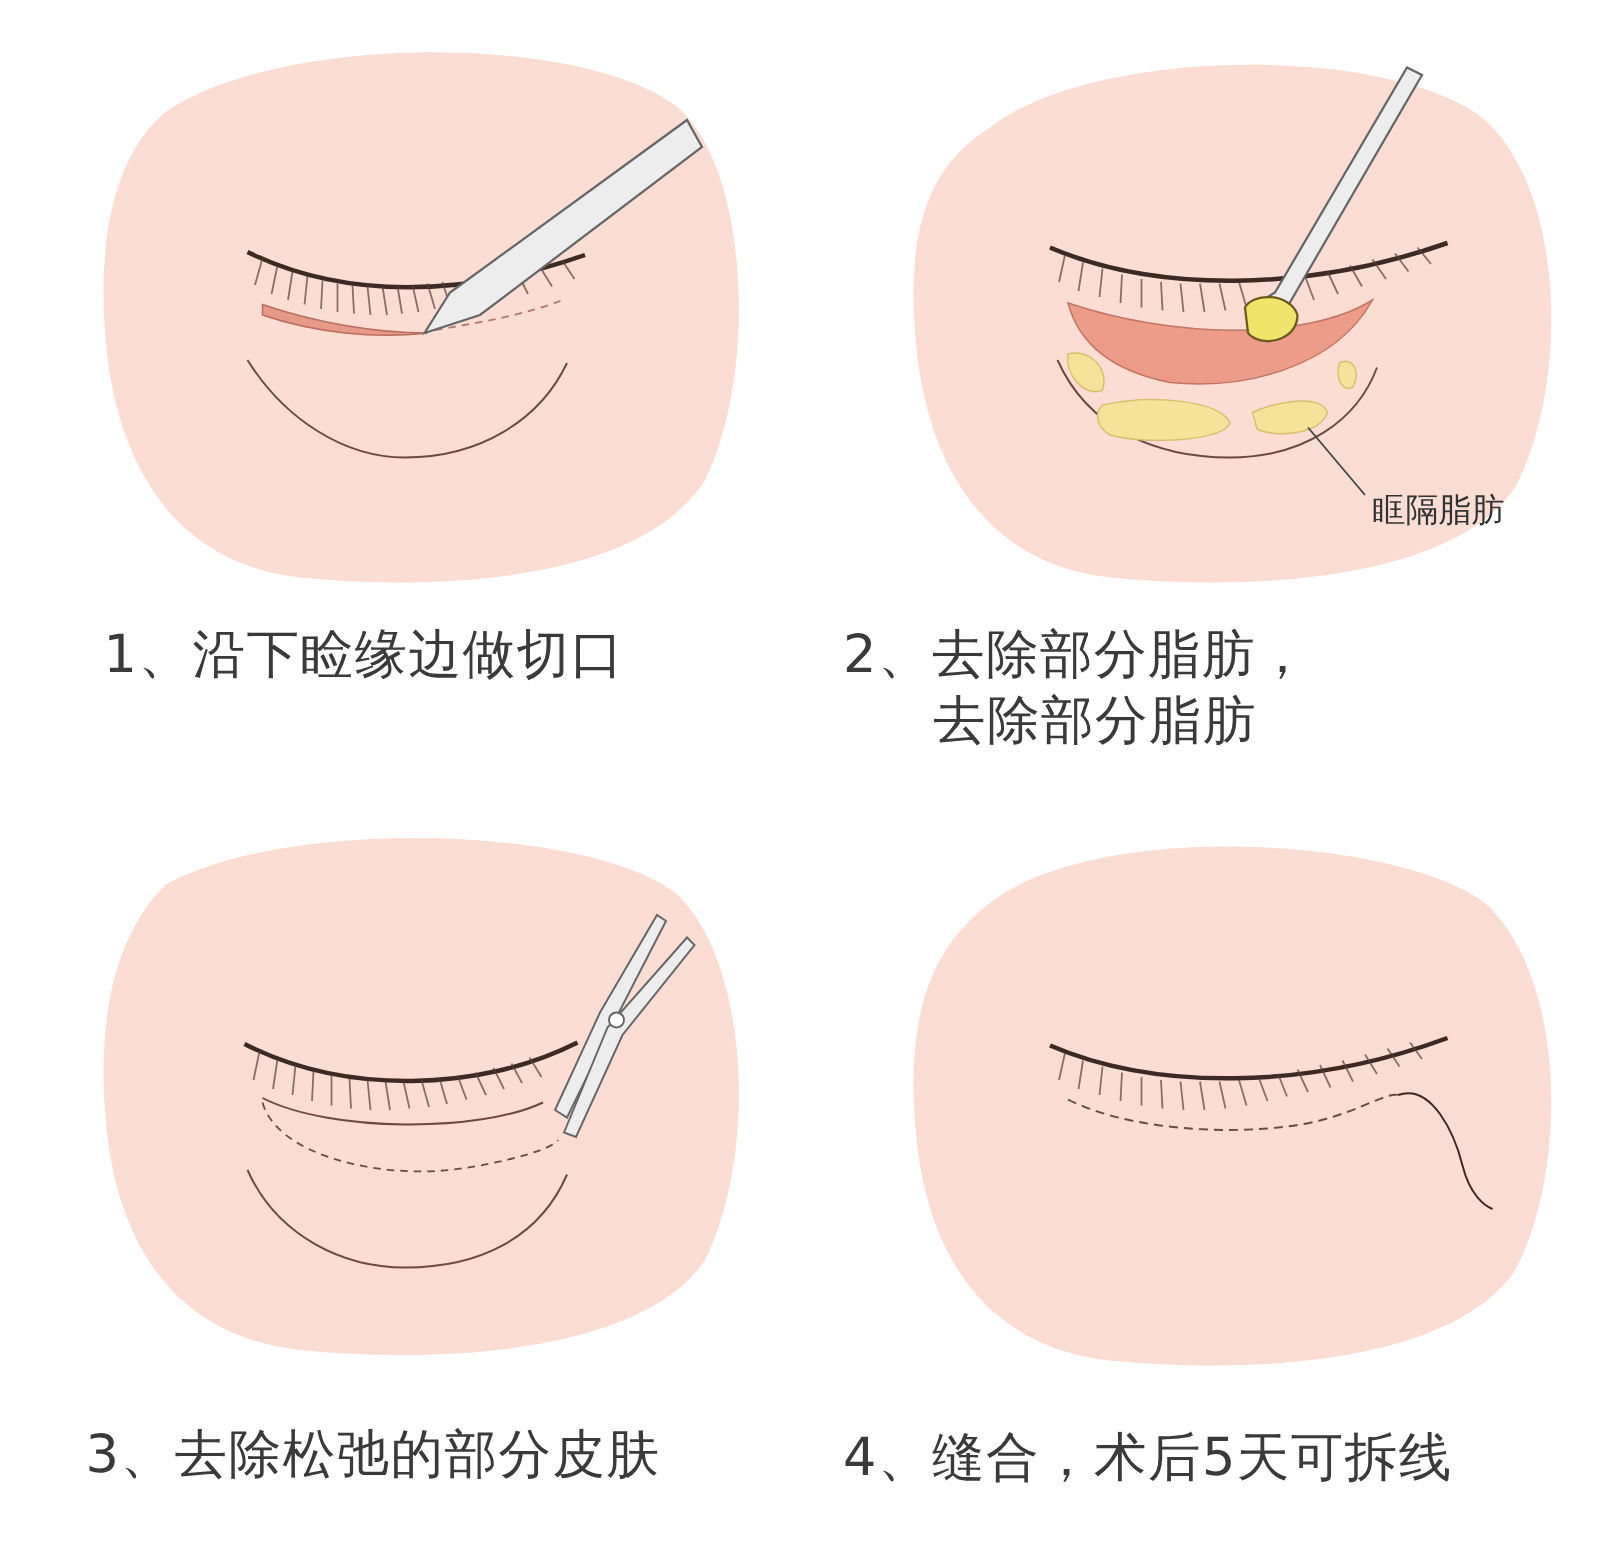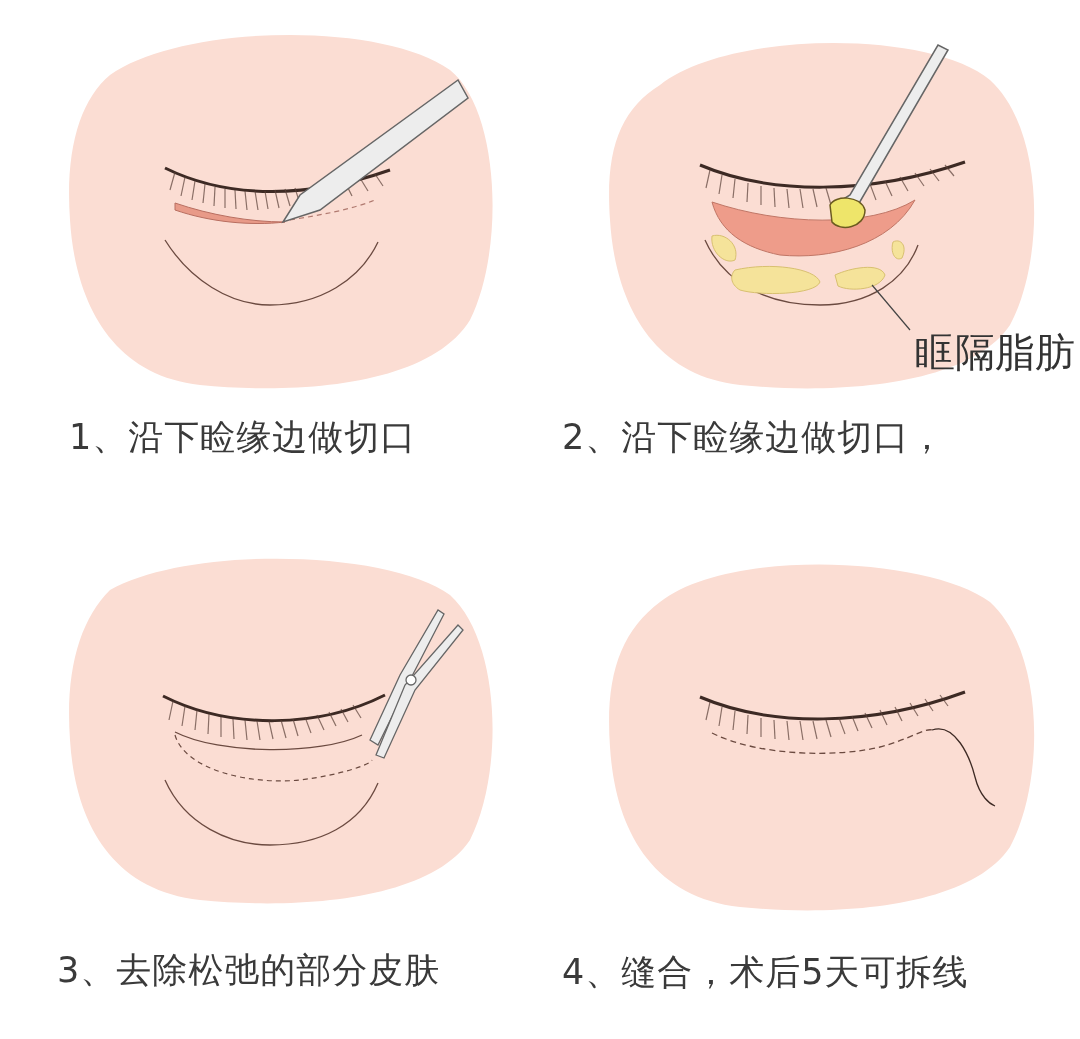--- a/index.html
+++ b/index.html
@@ -3,21 +3,21 @@
   <meta charset="utf-8">
   <style>
     html, body { margin: 0; padding: 0; background: #ffffff; }
     body { width: 1080px; height: 1039px; position: relative; overflow: hidden;
            font-family: "DejaVu Sans", "Liberation Sans", sans-serif; color: #333333; }
     .panel { position: absolute; }
     svg.art { position: absolute; left: 0; top: 0; overflow: visible; }
     .caption { position: absolute; font-size: 35px; line-height: 44px; color: #3a3a3a;
                white-space: nowrap; letter-spacing: 1px; }
     .caption .line { display: block; }
-    .label-fat { position: absolute; font-size: 40px; color: #333; white-space: nowrap; }
+    .label-fat { position: absolute; font-size: 22px; color: #333; white-space: nowrap; }
   </style>
 </head>
 <body>
 
 <div class="panel" style="left:0;top:0;width:540px;height:520px;">
   <svg class="art" width="540" height="400">
     <path d="M110,75 C180,25 380,20 450,70 C500,110 505,250 470,320 C430,385 300,395 200,385 C110,375 75,300 70,220 C65,150 80,100 110,75 Z" fill="#FBDDD3"></path>
 
     <g stroke="#5a4038" stroke-width="1.2">
       <path d="M165,168 C230,200 310,198 390,170" fill="none" stroke="#3d2a24" stroke-width="3"></path>
@@ -84,21 +84,22 @@
     <path d="M295,275 C310,268 340,262 345,275 C340,290 310,292 298,286 Z" fill="#F5E39A" stroke="#d8c070" stroke-width="1"></path>
     <path d="M353,242 C360,238 368,245 362,258 C355,262 350,252 353,242 Z" fill="#F5E39A" stroke="#d8c070" stroke-width="1"></path>
     <g>
       <polygon points="302,200 310,195 398,45 408,50 318,205" fill="#EDEDED" stroke="#666" stroke-width="1.5"></polygon>
     </g>
     <path d="M290,205 C295,195 320,195 325,210 C325,228 300,232 292,222 Z" fill="#EEE56A" stroke="#6b5a20" stroke-width="1.5"></path>
     <line x1="332" y1="285" x2="370" y2="330" stroke="#444" stroke-width="1.2"></line>
   </svg>
   <div class="label-fat" style="left:375px;top:325px;">眶隔脂肪</div>
   <div class="caption" style="left:22px;top:415px;">
-    <span>2、</span><span>沿下睑缘边做切口，</span>
+    <span>2、</span><span>去除部分脂肪，</span>
+    <span class="line" style="padding-left:60px;">去除部分脂肪</span>
   </div>
 </div>
 
 <div class="panel" style="left:0;top:540px;width:540px;height:479px;">
   <svg class="art" width="540" height="400">
     <path d="M110,50 C190,5 390,10 450,55 C500,100 505,230 470,300 C430,360 300,370 200,360 C110,350 75,280 70,200 C65,130 80,80 110,50 Z" fill="#FBDDD3"></path>
     <g stroke="#5a4038" stroke-width="1.2">
       <path d="M163,156 C230,190 320,188 385,155" fill="none" stroke="#3d2a24" stroke-width="3"></path>
       <g opacity="0.7">
         <line x1="173" y1="161" x2="169" y2="180"></line>

